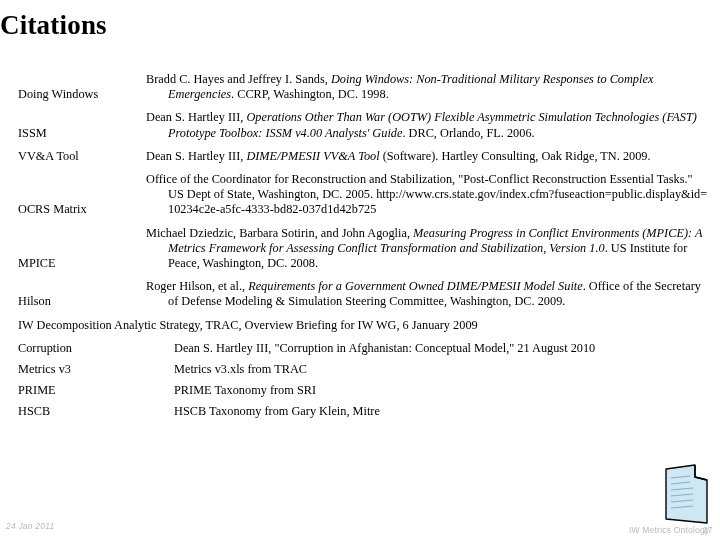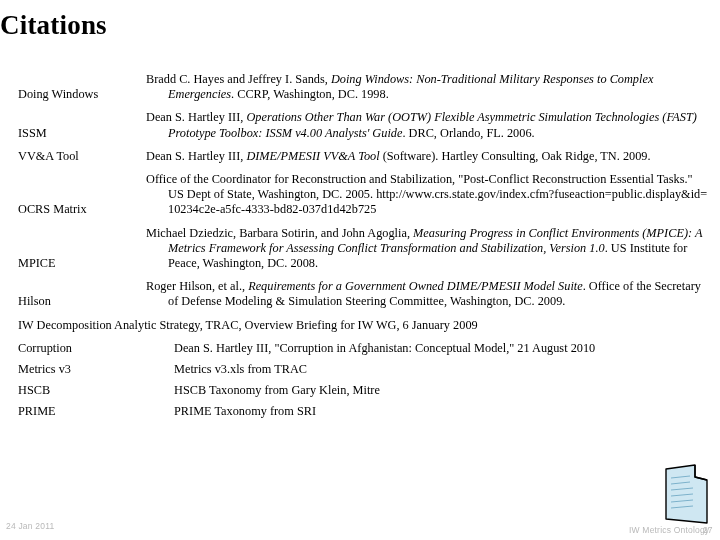--- a/index.html
+++ b/index.html
@@ -88,20 +88,21 @@
   }
 
   .footer-date {
     position: absolute;
     left: 6px;
     top: 521px;
     font-size: 8.5px;
     color: #b9b9b9;
     font-family: "Liberation Sans", sans-serif;
     letter-spacing: 0.2px;
+    font-style: italic;
   }
   .footer-center {
     position: absolute;
     left: 629px;
     top: 525px;
     font-size: 8.5px;
     color: #b9b9b9;
     font-family: "Liberation Sans", sans-serif;
     letter-spacing: 0.2px;
   }
@@ -204,30 +205,30 @@
     </div>
 
     <div class="citation-row tight">
       <div class="cit-key">Metrics v3</div>
       <div class="cit-text">
         <span class="hang">Metrics v3.xls from TRAC</span>
       </div>
     </div>
 
     <div class="citation-row tight">
+      <div class="cit-key">PRIME</div>
+      <div class="cit-text">
+        <span class="hang">PRIME Taxonomy from SRI</span>
+      </div>
+    </div>
+
+    <div class="citation-row tight">
       <div class="cit-key">HSCB</div>
       <div class="cit-text">
         <span class="hang">HSCB Taxonomy from Gary Klein, Mitre</span>
-      </div>
-    </div>
-
-    <div class="citation-row tight">
-      <div class="cit-key">PRIME</div>
-      <div class="cit-text">
-        <span class="hang">PRIME Taxonomy from SRI</span>
       </div>
     </div>
 
   </div>
 
   <div class="doc-icon">
     <svg width="48" height="64" viewBox="0 0 48 64" xmlns="http://www.w3.org/2000/svg">
       <polygon points="3,6 32,2 32,14 44,17 44,60 3,56" fill="#cfe7f2" stroke="#000000" stroke-width="1.4" stroke-linejoin="round"></polygon>
       <polyline points="32,2 32,14 44,17" fill="none" stroke="#000000" stroke-width="1.4" stroke-linejoin="round"></polyline>
       <g stroke="#6ea8c4" stroke-width="1" opacity="0.85">

